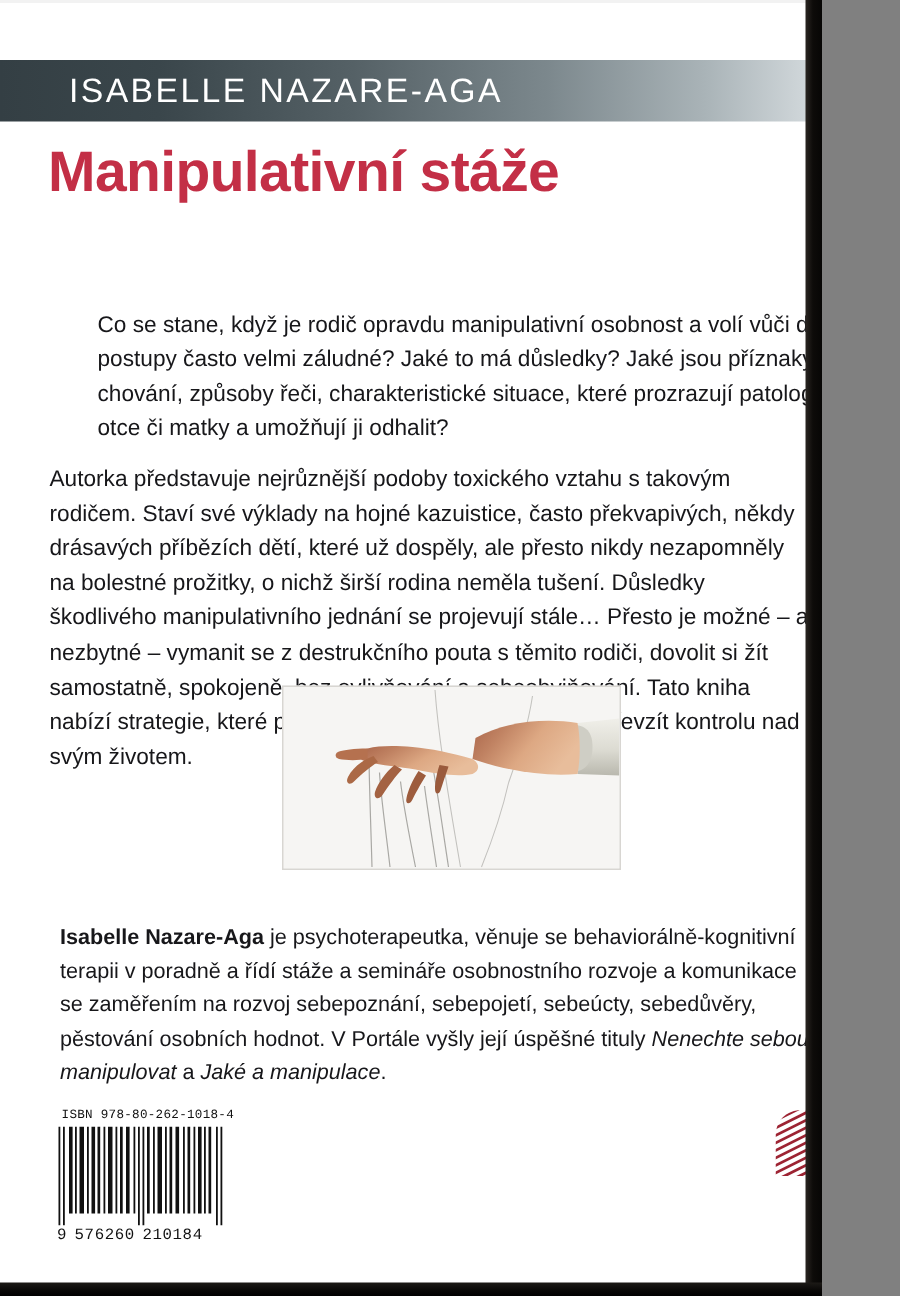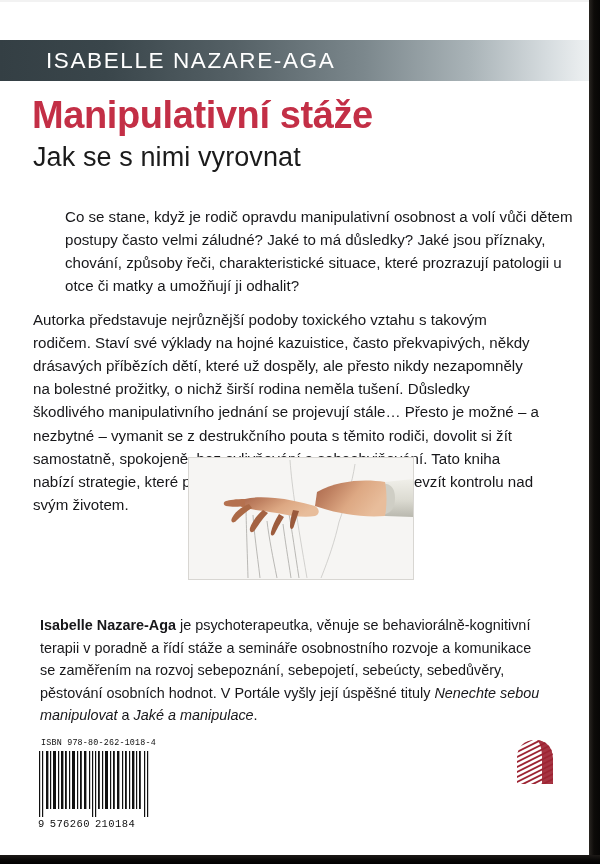--- a/index.html
+++ b/index.html
@@ -4,21 +4,21 @@
 <title>Manipulativní rodiče — zadní strana obálky</title>
 <style>
   html, body {
     margin: 0;
     padding: 0;
     background: #808080;
   }
 
   .page {
     position: relative;
-    width: 600px;
+    width: 548px;
     height: 864px;
     background: #ffffff;
     overflow: hidden;
     font-family: "Liberation Sans", "DejaVu Sans", sans-serif;
     color: #111111;
   }
 
   
   .edge-right {
     position: absolute;
@@ -204,21 +204,20 @@
 <div class="page">
 
   <div class="edge-top-hair"></div>
 
   <div class="author-band">
     <div class="author-band-name">ISABELLE NAZARE-AGA</div>
   </div>
 
   <div class="book-title">Manipulativní stáže</div>
 
-  <div class="book-subtitle">Jak se s nimi vyrovnat</div>
 
   <p class="blurb blurb-1">Co se stane, když je rodič opravdu manipulativní osobnost a volí vůči dětem postupy často velmi záludné? Jaké to má důsledky? Jaké jsou příznaky, chování, způsoby řeči, charakteristické situace, které prozrazují patologii u otce či matky a umožňují ji odhalit?</p>
 
   <p class="blurb blurb-2">Autorka představuje nejrůznější podoby toxického vztahu s takovým rodičem. Staví své výklady na hojné kazuistice, často překvapivých, někdy drásavých příbězích dětí, které už dospěly, ale přesto nikdy nezapomněly na bolestné prožitky, o nichž širší rodina neměla tušení. Důsledky škodlivého manipulativního jednání se projevují stále… Přesto je možné – a nezbytné – vymanit se z destrukčního pouta s těmito rodiči, dovolit si žít samostatně, spokojeně, bez ovlivňování a sebeobviňování. Tato kniha nabízí strategie, které pomáhají zbavit se pocitů viny a převzít kontrolu nad svým životem.</p>
 
   <div class="photo">
     <svg width="224" height="121" viewBox="0 0 224 121">
       <defs>
         <linearGradient id="skin" x1="0" y1="0" x2="1" y2="0.4">
           <stop offset="0%" stop-color="#a96449"></stop>

